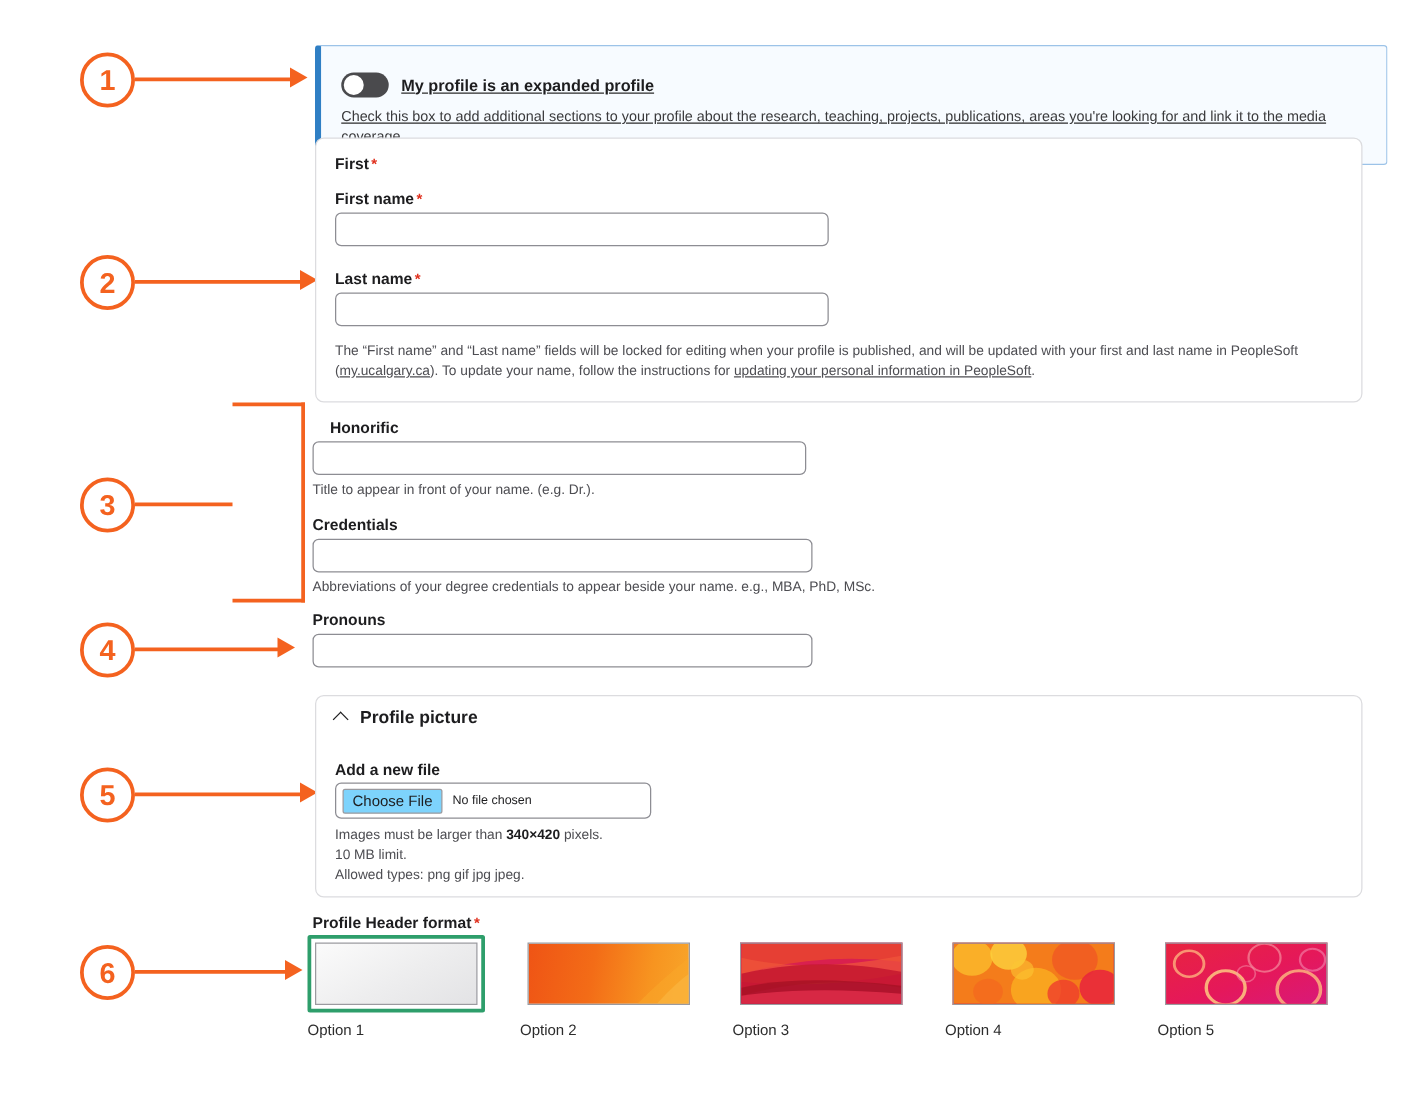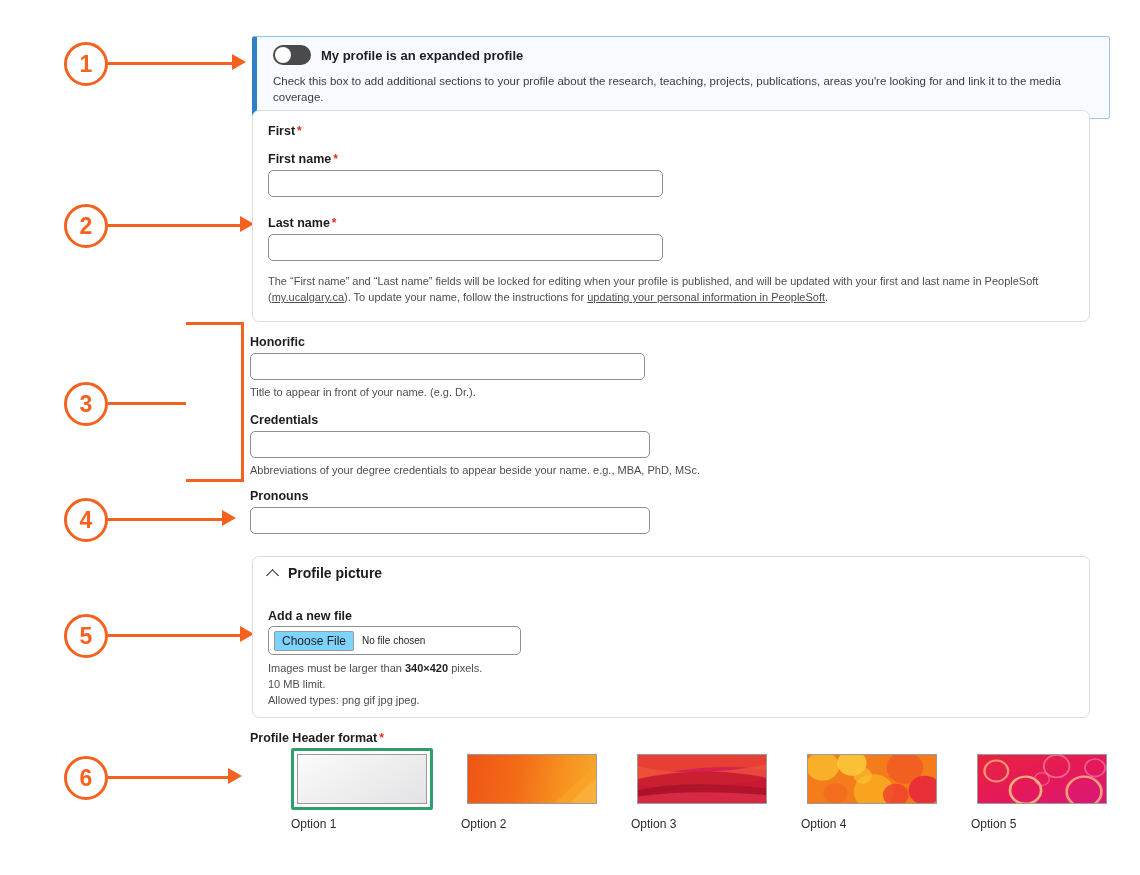--- a/index.html
+++ b/index.html
@@ -62,21 +62,22 @@
   .alert-box {
     position: absolute;
     left: 252px;
     top: 36px;
     width: 858px;
     box-sizing: border-box;
     background: #f7fbff;
     border: 1px solid #9cc3e8;
     border-left: 5px solid #2f7fc4;
     border-radius: 3px;
-    padding: 8px 16px 13px 16px;
+    padding: 21px 16px 13px 16px;
+    text-decoration: underline;
   }
   .alert-row {
     display: flex;
     align-items: center;
     gap: 10px;
   }
   .toggle {
     width: 38px;
     height: 20px;
     border-radius: 10px;
@@ -155,21 +156,21 @@
 
   
   #lbl-name      { left: 268px; top: 124px; }
   #lbl-first     { left: 268px; top: 152px; }
   #in-first      { left: 268px; top: 170px; width: 395px; }
   #lbl-last      { left: 268px; top: 216px; }
   #in-last       { left: 268px; top: 234px; width: 395px; }
   #name-help     { left: 268px; top: 274px; width: 820px; }
 
   
-  #lbl-honorific { left: 250px; top: 335px; }
+  #lbl-honorific { left: 264px; top: 335px; }
   #in-honorific  { left: 250px; top: 353px; width: 395px; }
   #help-honorific{ left: 250px; top: 385px; width: 500px; }
   #lbl-credentials { left: 250px; top: 413px; }
   #in-credentials  { left: 250px; top: 431px; width: 400px; }
   #help-credentials{ left: 250px; top: 463px; width: 620px; }
   #lbl-pronouns  { left: 250px; top: 489px; }
   #in-pronouns   { left: 250px; top: 507px; width: 400px; }
 
   
   .collapse-header {
@@ -235,21 +236,20 @@
   #file-help b { color: #1d1d1f; }
 
   
   #lbl-header-format { left: 250px; top: 731px; }
   .options-row {
     position: absolute;
     left: 246px;
     top: 748px;
     display: flex;
     gap: 0;
-    margin-left: 45px;
   }
   .option {
     width: 170px;
     cursor: pointer;
   }
   .option-thumb-wrap {
     width: 142px;
     height: 62px;
     box-sizing: border-box;
     padding: 3px;

